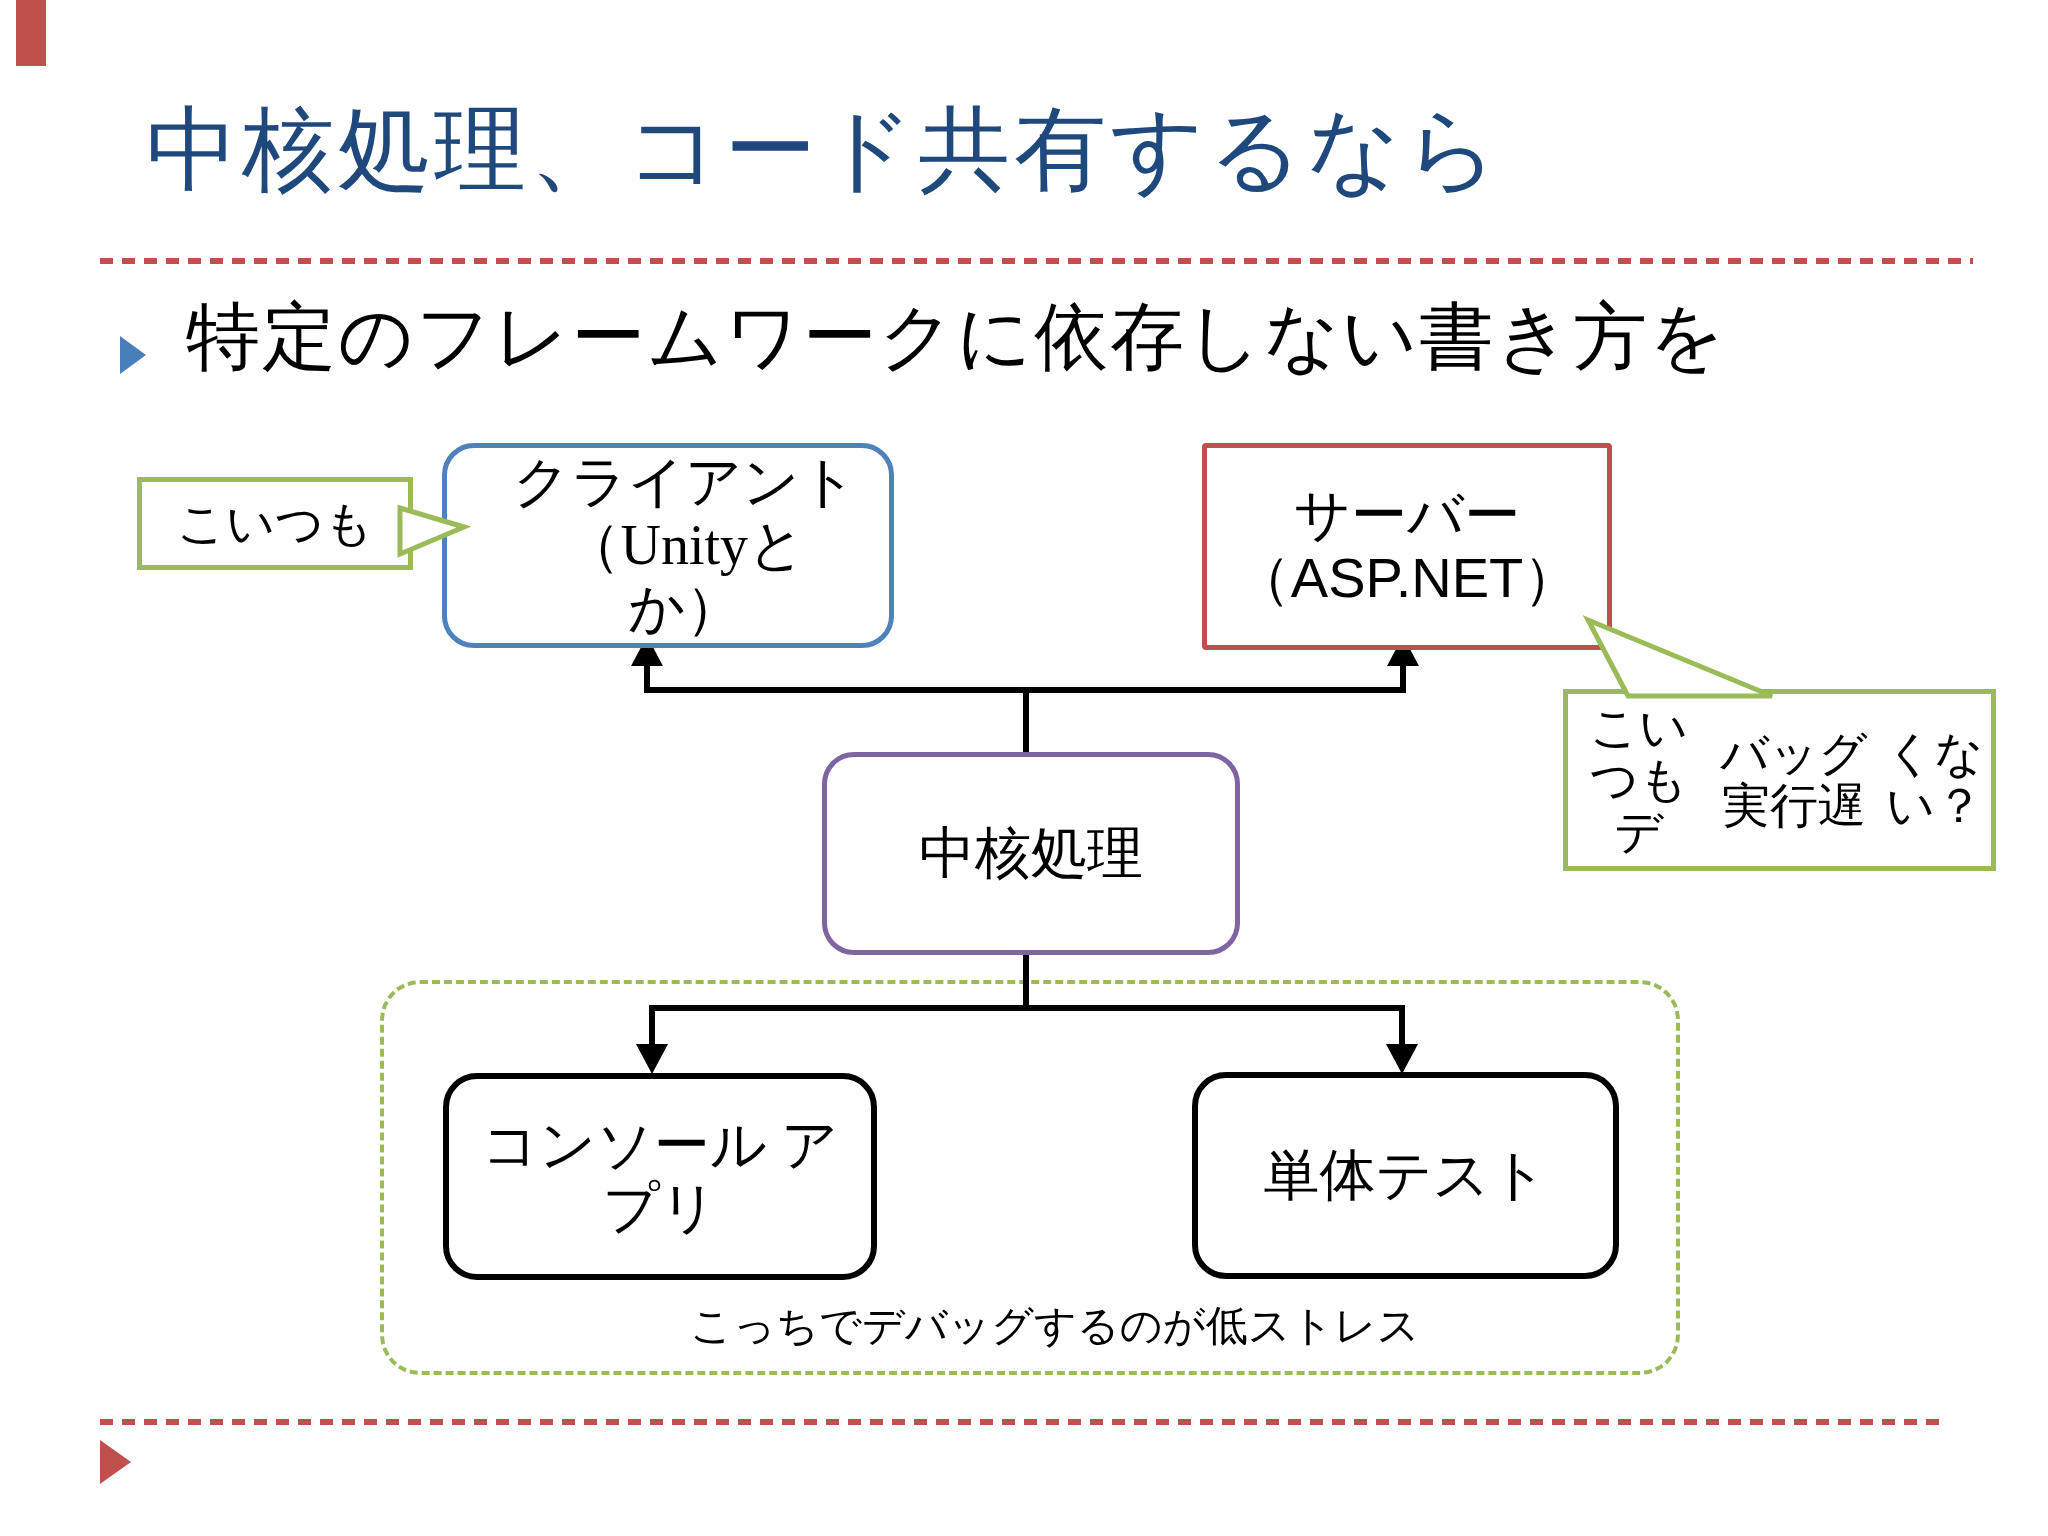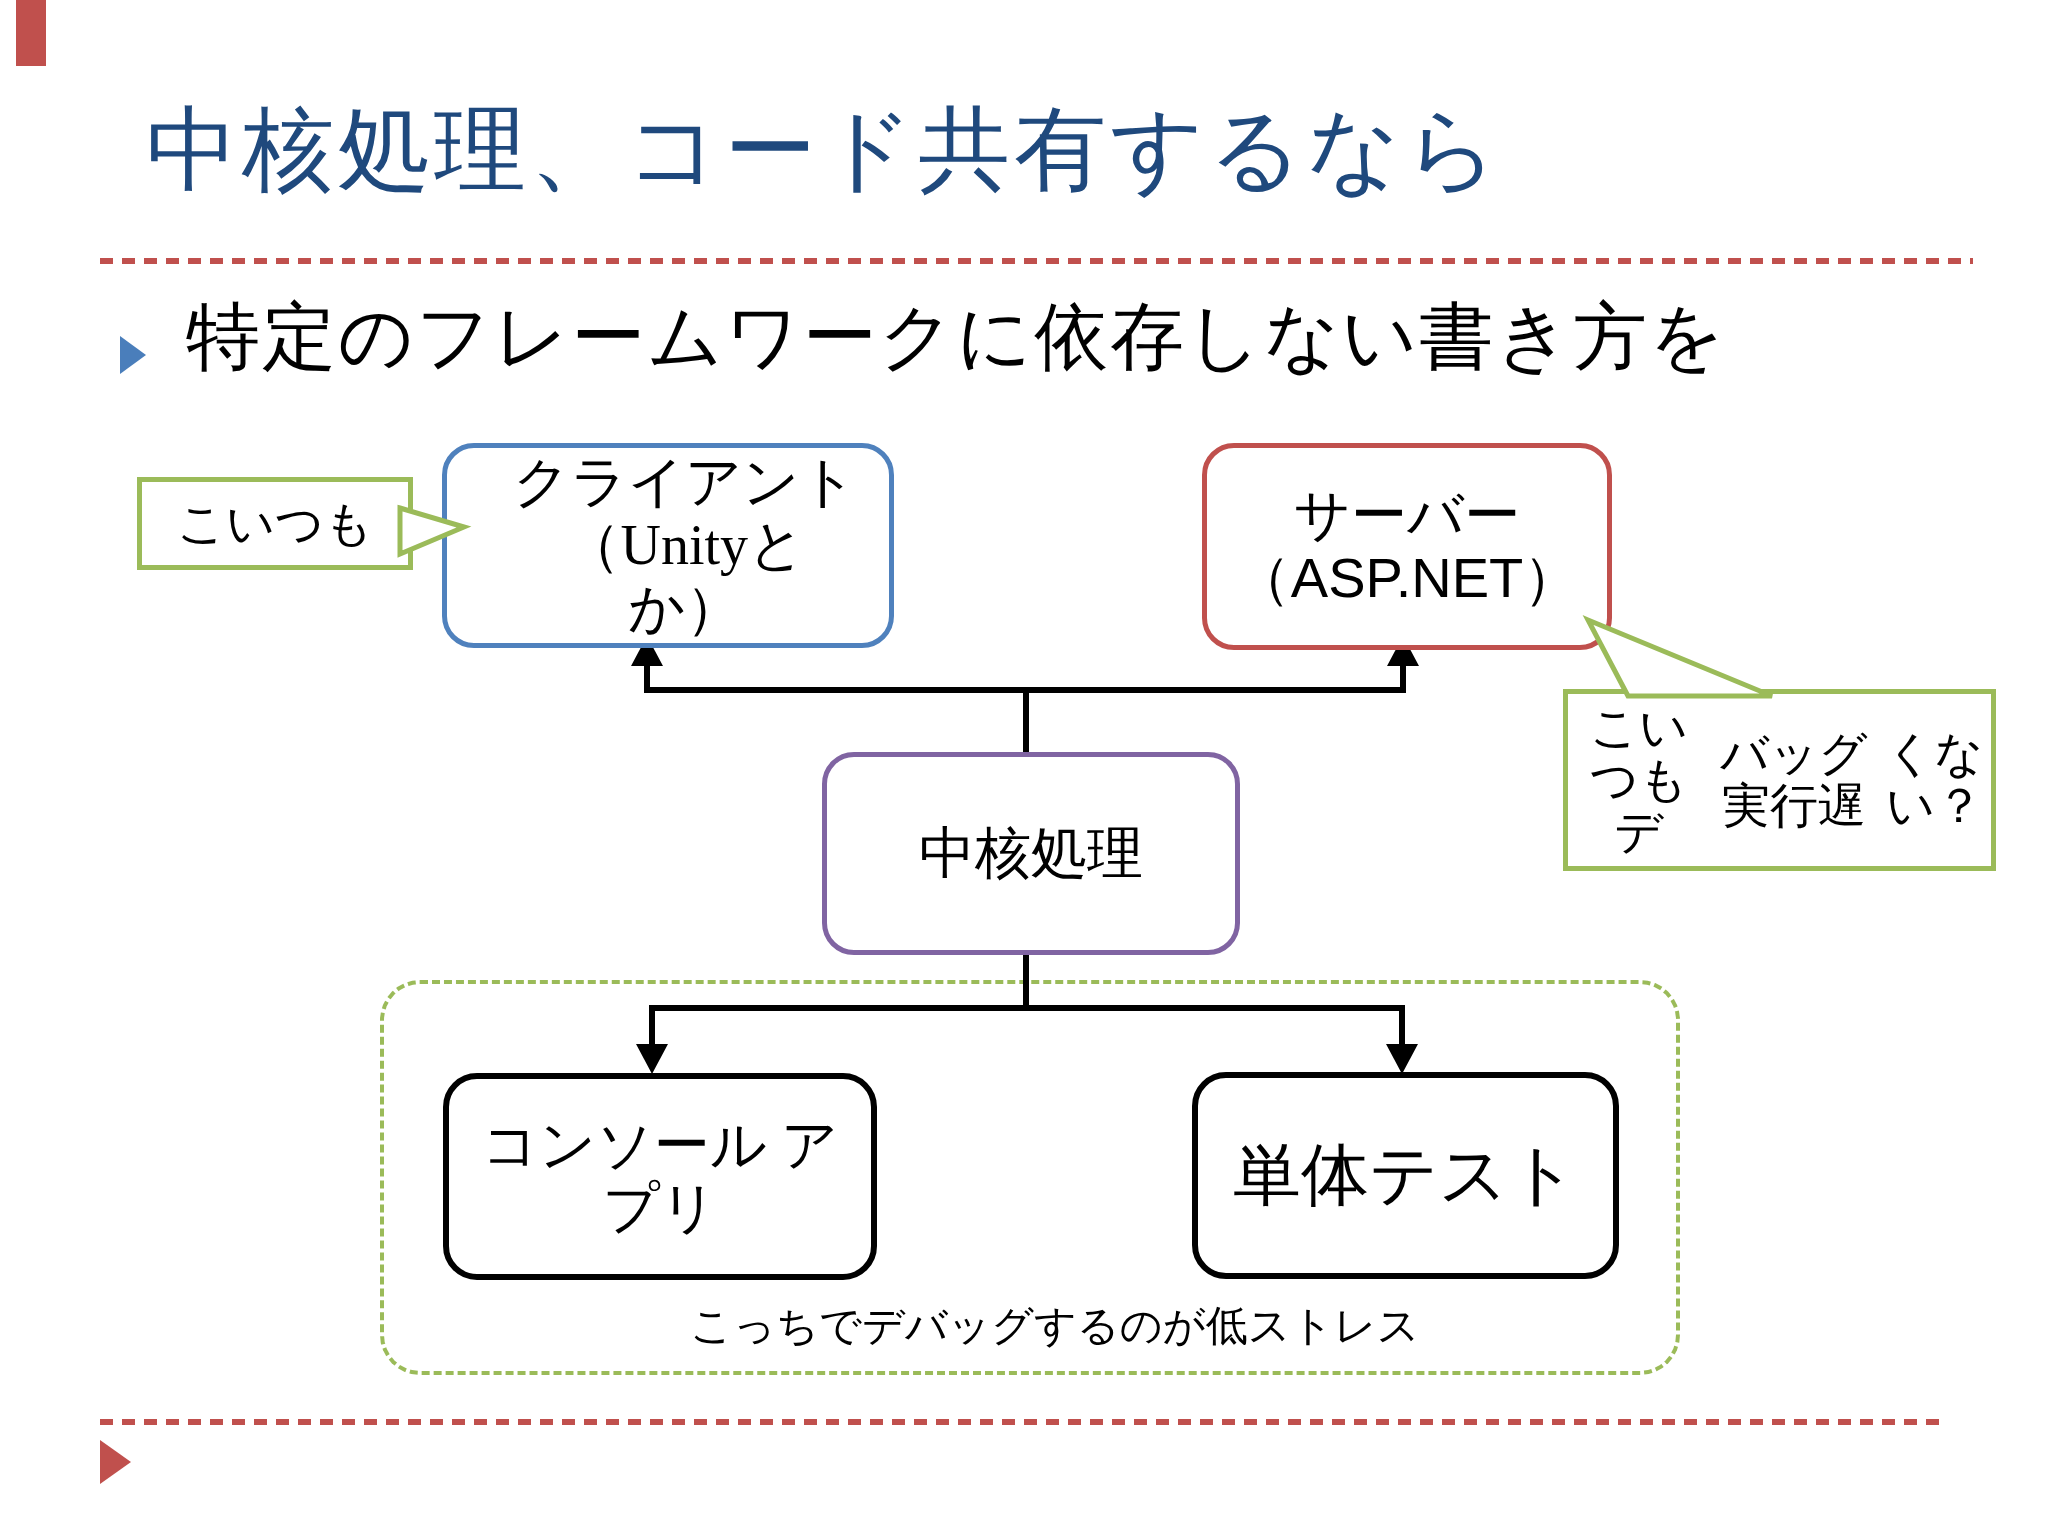--- a/index.html
+++ b/index.html
@@ -30,24 +30,24 @@
   .bullet-text{font-size:74px;color:#000;letter-spacing:2px;white-space:nowrap;}
 
   
   .node{
     position:absolute;background:#fff;
     display:flex;flex-direction:column;align-items:center;justify-content:center;
     text-align:center;color:#000;z-index:2;
   }
   .node .ln{display:block;line-height:1.12;}
   .box-client{left:442px;top:443px;width:408px;height:195px;border:5px solid #4F81BD;border-radius:32px;font-size:56px;padding-left:34px;}
-  .box-server{left:1202px;top:443px;width:400px;height:197px;border:5px solid #C0504D;border-radius:32px;font-size:56px;}
+  .box-server{left:1202px;top:443px;width:400px;height:197px;border:5px solid #C0504D;border-radius:4px;font-size:56px;}
   .box-core{left:822px;top:752px;width:408px;height:193px;border:5px solid #8064A2;border-radius:32px;font-size:56px;}
   .box-console{left:443px;top:1073px;width:422px;height:195px;border:6px solid #000;border-radius:34px;font-size:56px;}
-  .box-unittest{left:1192px;top:1072px;width:415px;height:195px;border:6px solid #000;border-radius:34px;font-size:68px;}
+  .box-unittest{left:1192px;top:1072px;width:415px;height:195px;border:6px solid #000;border-radius:34px;font-size:56px;}
   .latin{font-family:"Liberation Sans","DejaVu Sans",sans-serif;}
 
   
   .callout{
     position:absolute;background:#fff;border:5px solid #9BBB59;
     display:flex;flex-direction:row;align-items:center;justify-content:center;
     text-align:center;color:#000;z-index:2;
   }
   .callout .ln{display:block;line-height:1.08;}
   .callout-client{left:137px;top:477px;width:266px;height:83px;font-size:48px;overflow:visible;}

